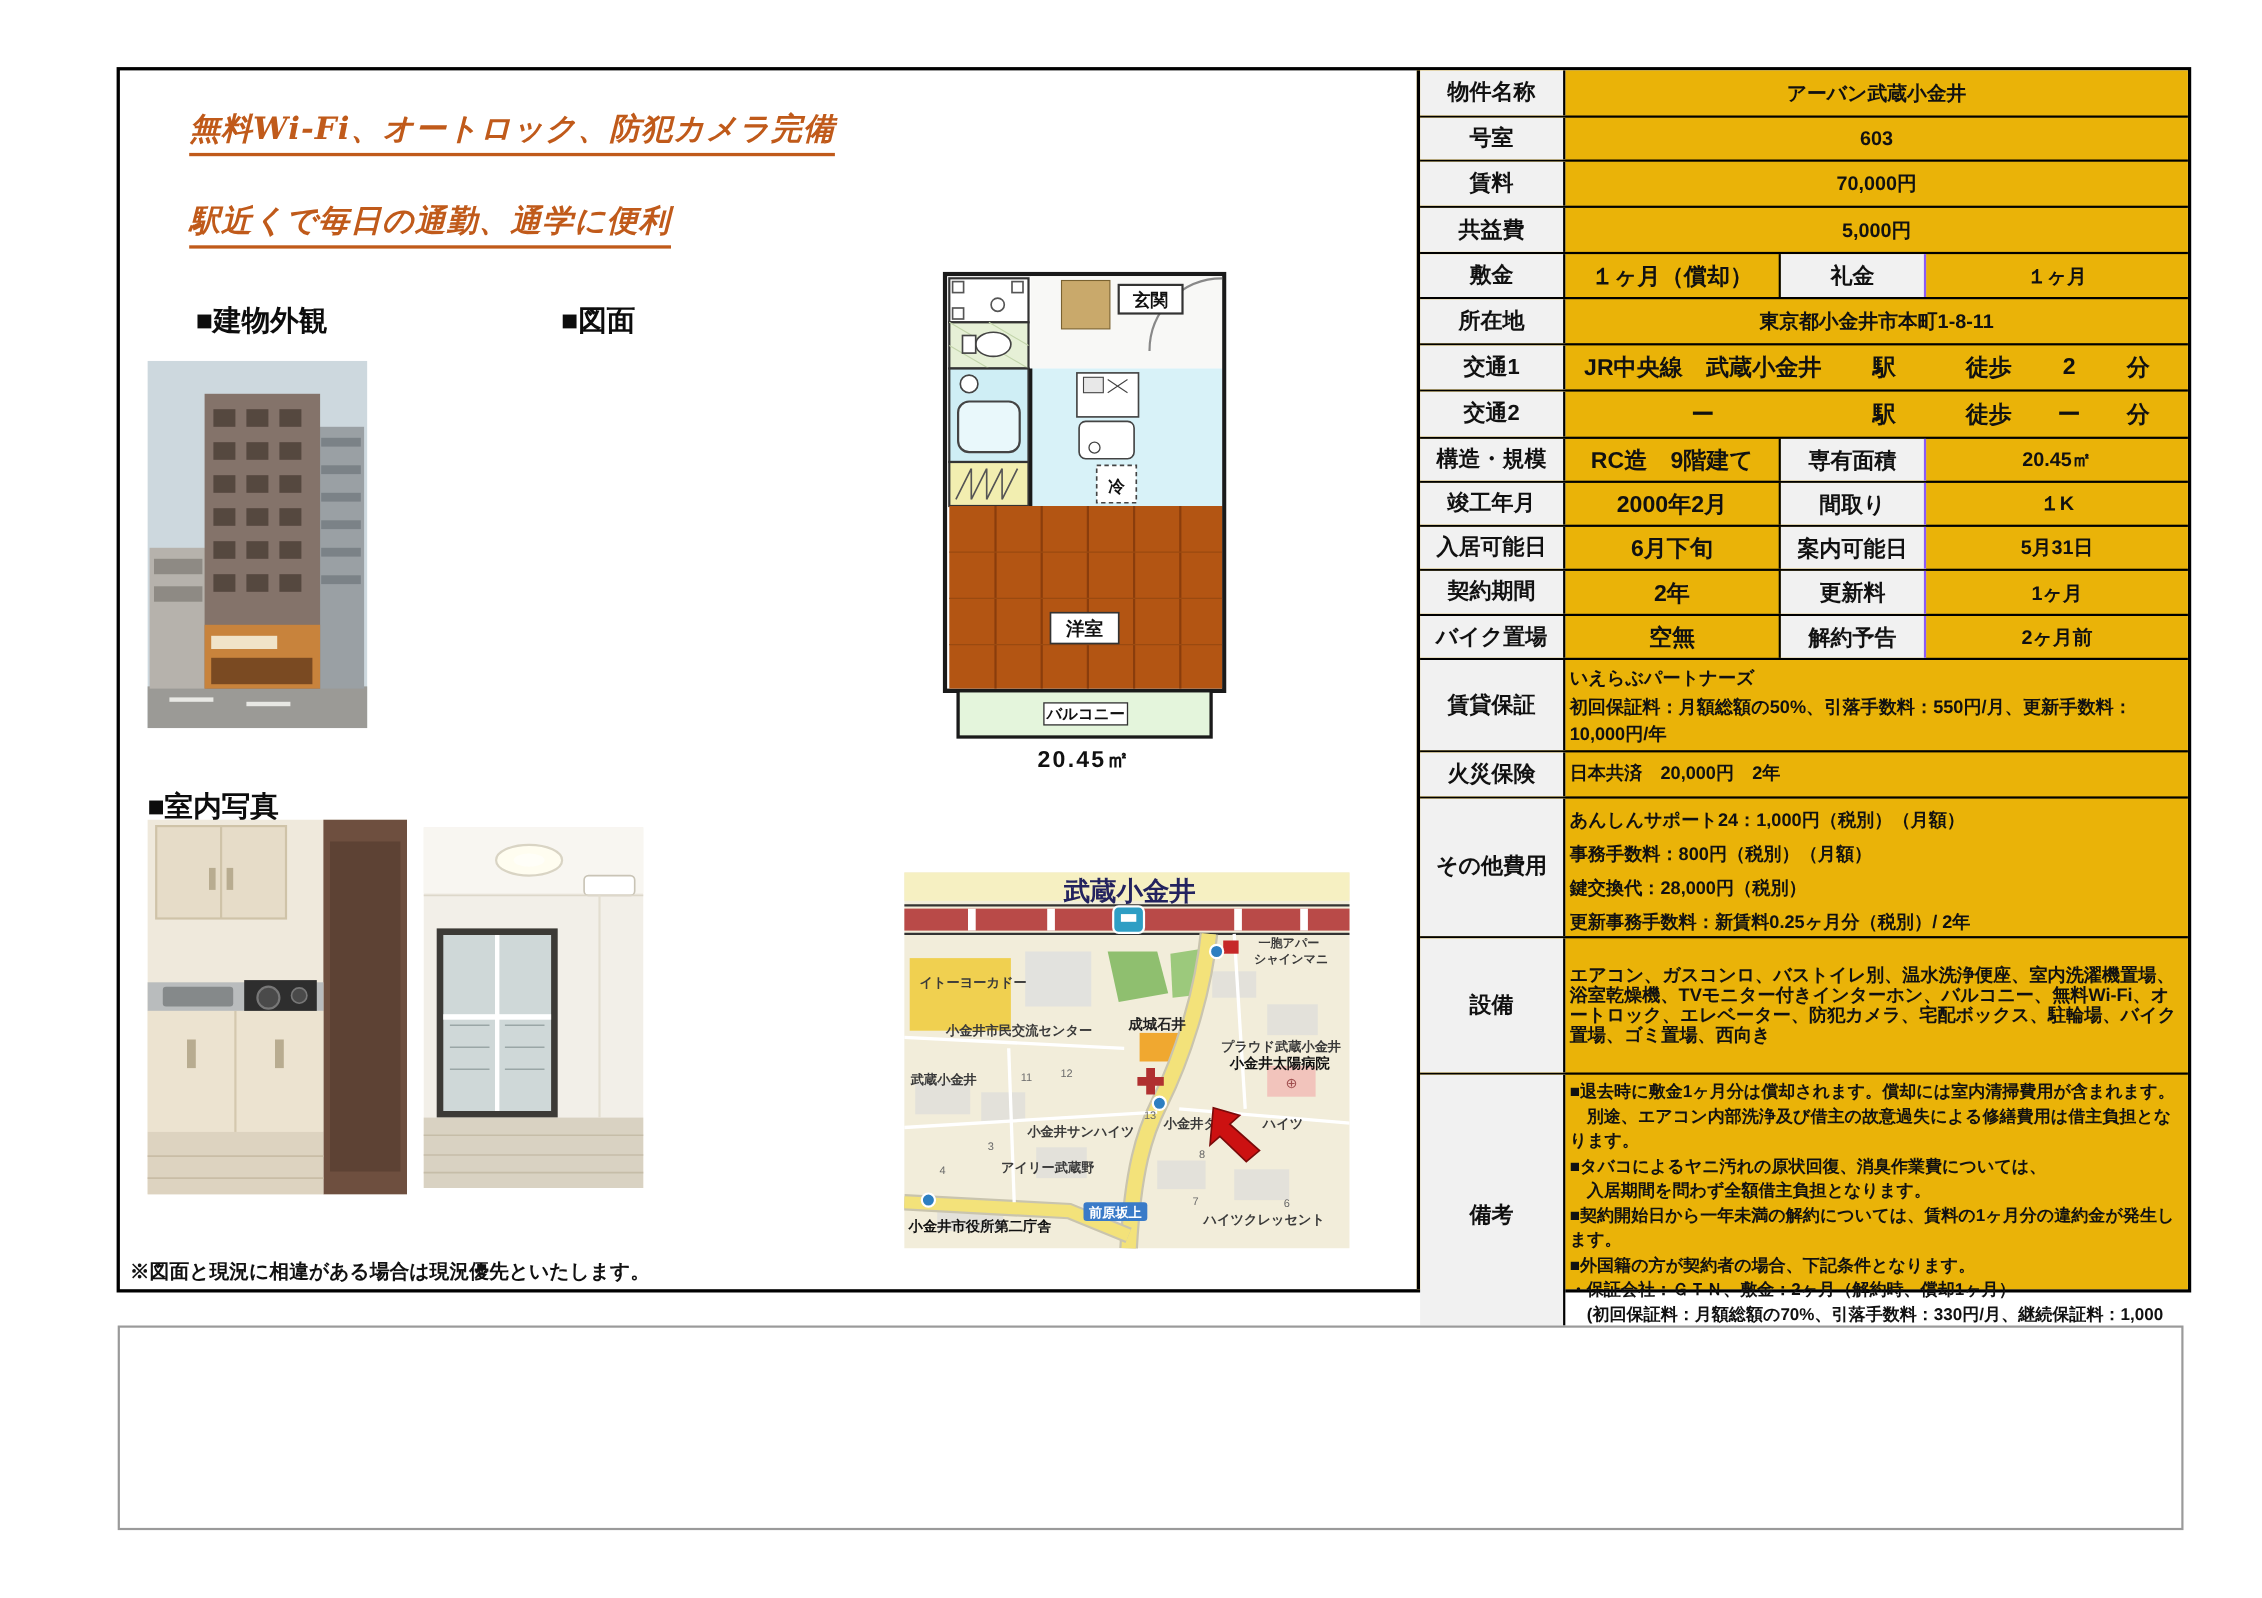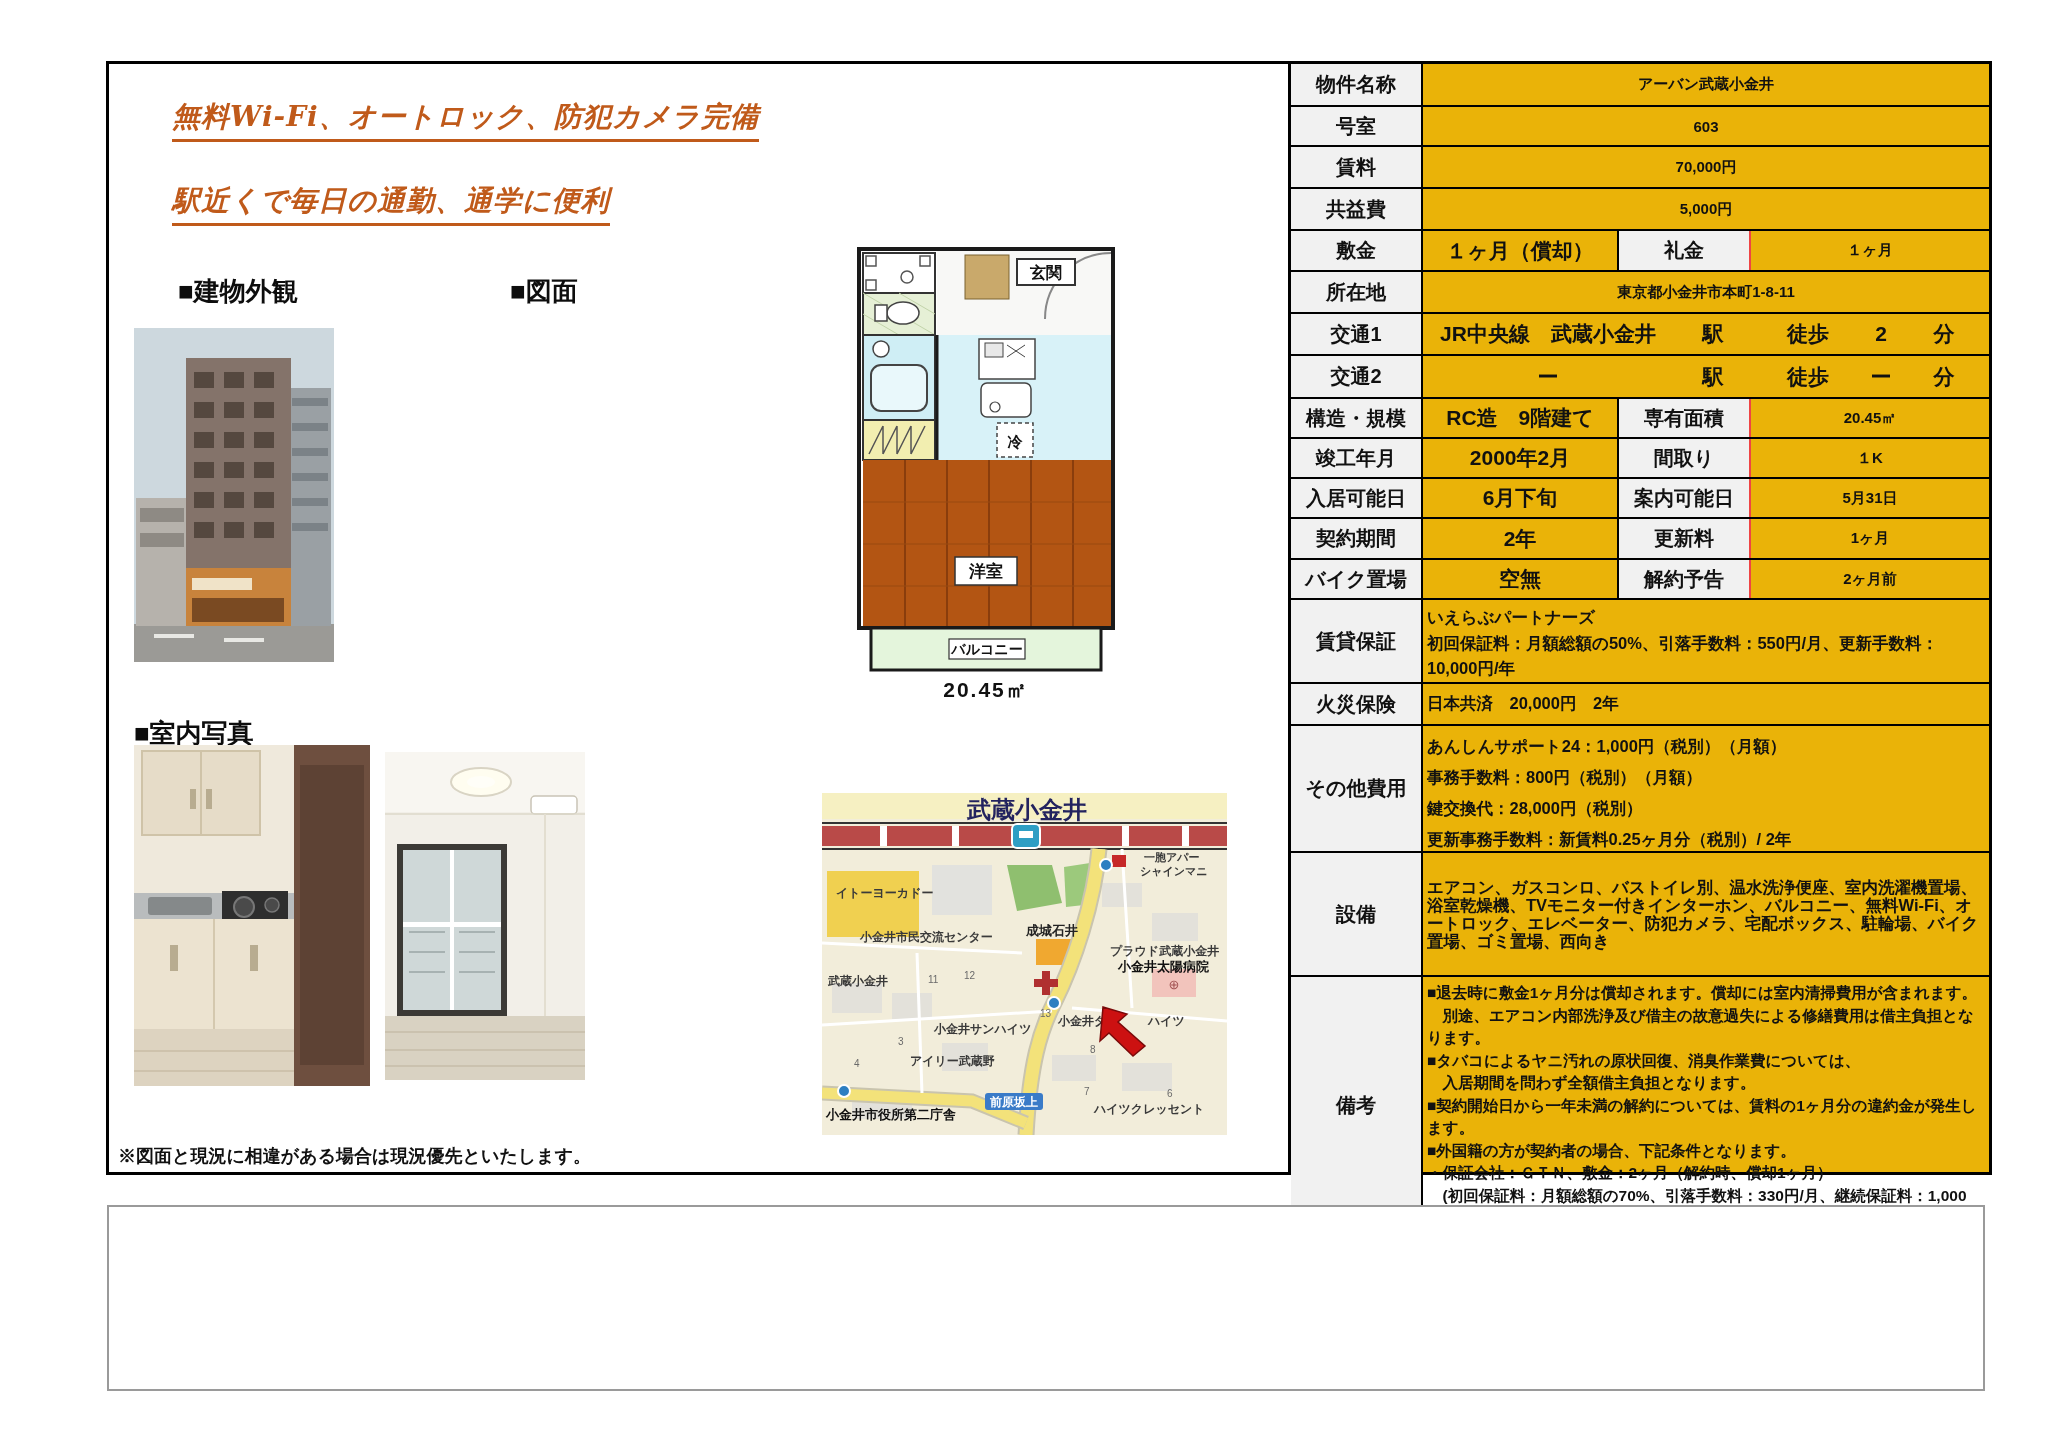--- a/index.html
+++ b/index.html
@@ -24,24 +24,24 @@
   .footer-note{position:absolute;left:9px;top:1080px;font-size:18px;font-weight:bold;}
   
   .spec-table{position:absolute;right:0;top:0;width:701px;height:1108px;display:flex;
               flex-direction:column;border-left:3px solid #000;box-sizing:border-box;background:#eab308;}
   .trow{display:flex;border-bottom:2px solid #000;box-sizing:border-box;flex:none;}
   .trow.last{border-bottom:none;flex:1;}
   .tlabel{width:132px;flex:none;background:#f1f1f1;border-right:2px solid #000;display:flex;
           align-items:center;justify-content:center;font-weight:bold;font-size:20px;
           box-sizing:border-box;text-align:center;line-height:1.15;}
   .tval{flex:1;display:flex;align-items:center;justify-content:center;font-weight:bold;
-        font-size:15px;box-sizing:border-box;}
+        font-size:18px;box-sizing:border-box;}
   .tval1{width:196px;flex:none;border-right:2px solid #000;display:flex;align-items:center;
          justify-content:center;font-weight:bold;font-size:21px;box-sizing:border-box;}
-  .tlabel2{width:132px;flex:none;background:#f1f1f1;border-right:2px solid #ef4444;display:flex;
+  .tlabel2{width:132px;flex:none;background:#f1f1f1;border-right:2px solid #8b5cf6;display:flex;
            align-items:center;justify-content:center;font-weight:bold;font-size:20px;box-sizing:border-box;}
   .acc{flex:1;display:flex;align-items:center;font-weight:bold;font-size:21px;box-sizing:border-box;}
   .acc .a-line{width:250px;text-align:center;}
   .acc .a-sta{width:80px;text-align:center;}
   .acc .a-walk{width:110px;text-align:center;}
   .acc .a-min{flex:1;text-align:center;}
   .acc .a-unit{width:90px;text-align:center;}
   .fine{flex:1;box-sizing:border-box;padding:5px 4px;font-weight:bold;font-size:16.5px;line-height:1.55;}
   .guarantee-cell{display:flex;flex-direction:column;justify-content:space-between;}
   .mid{display:flex;align-items:center;}

